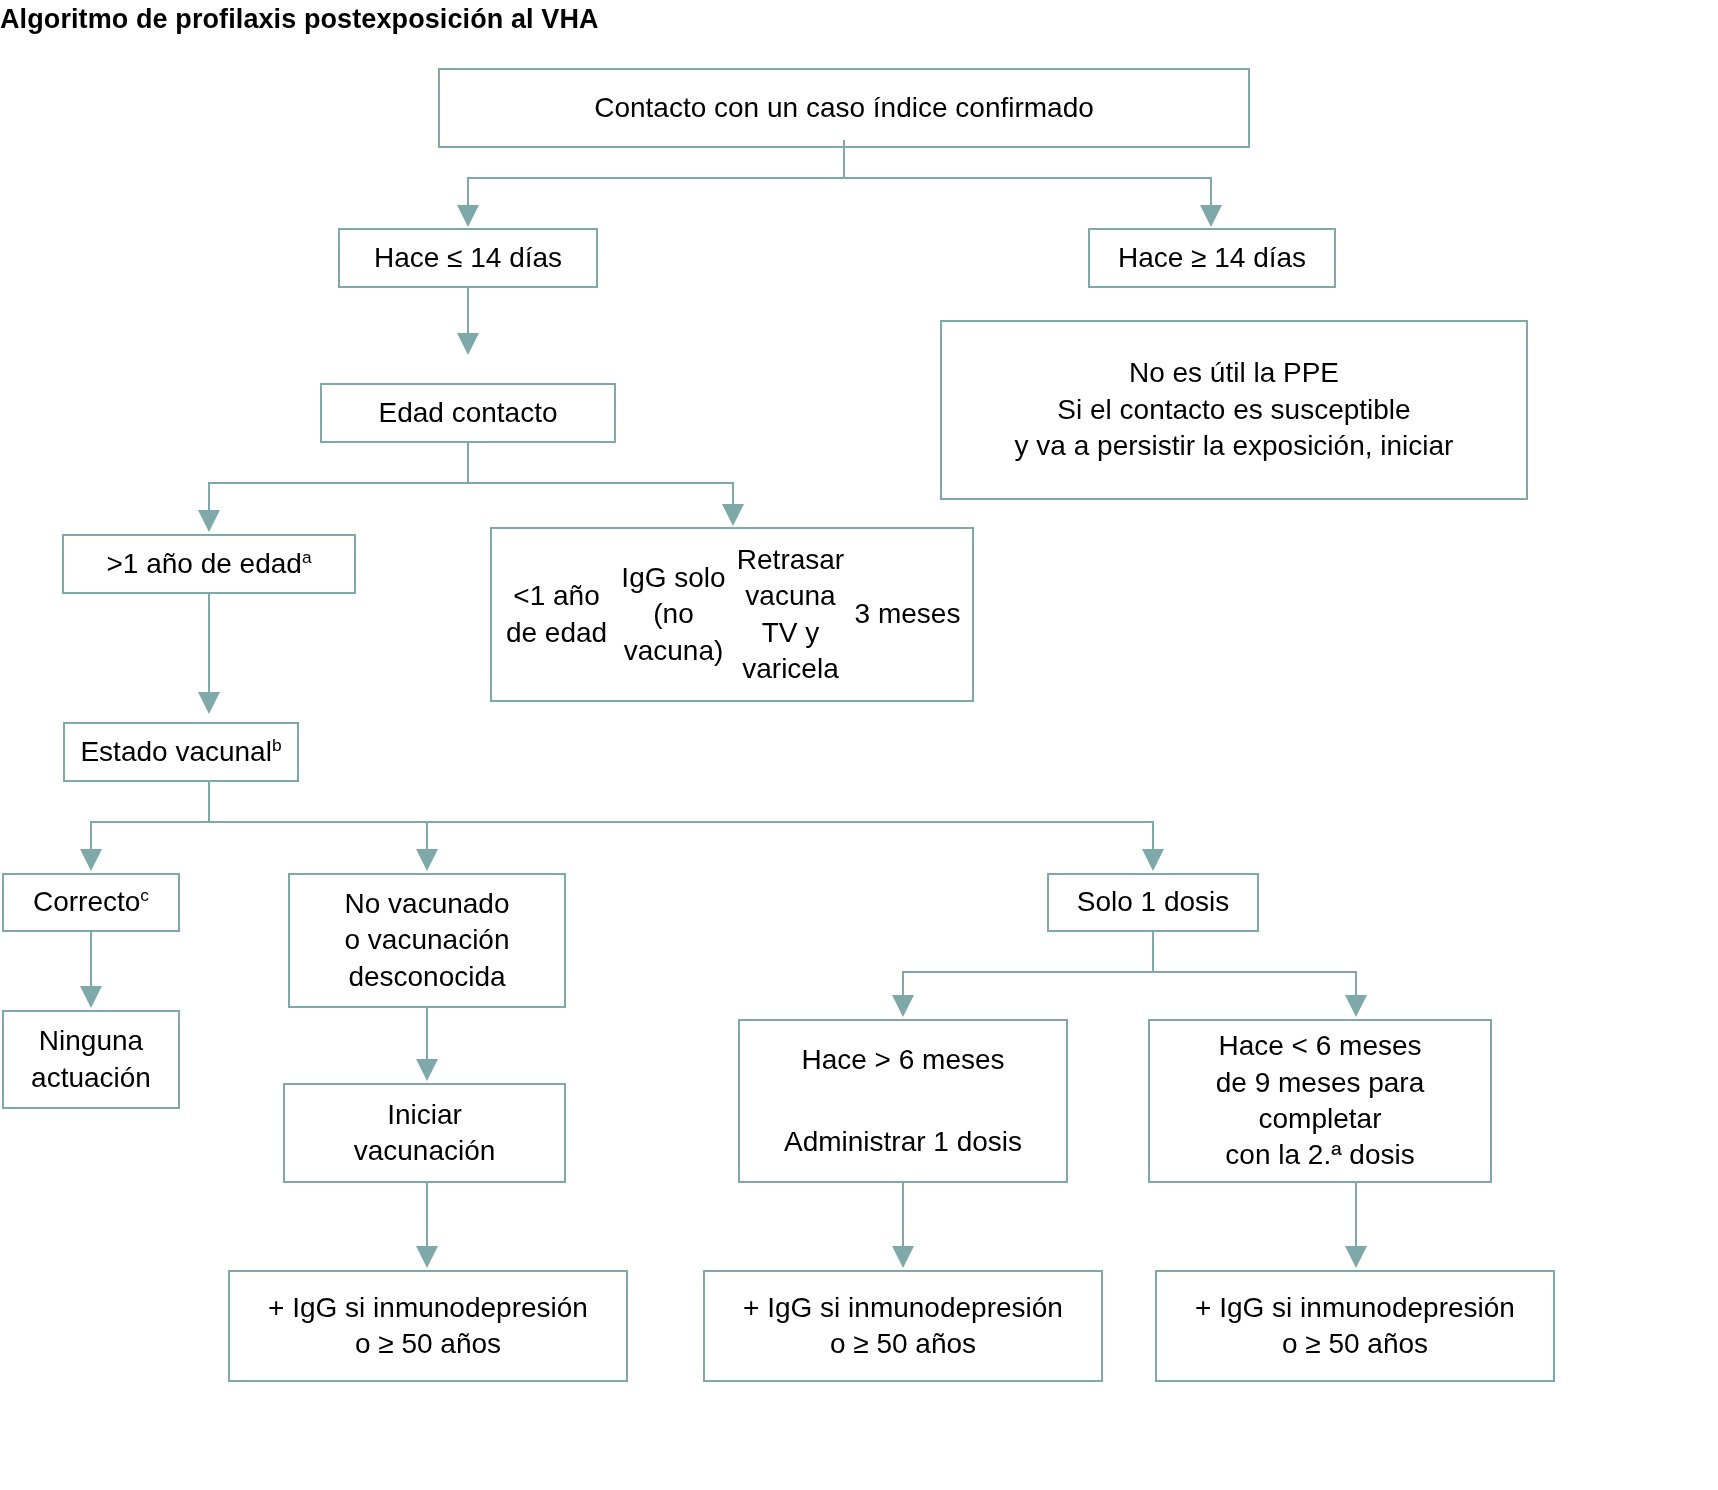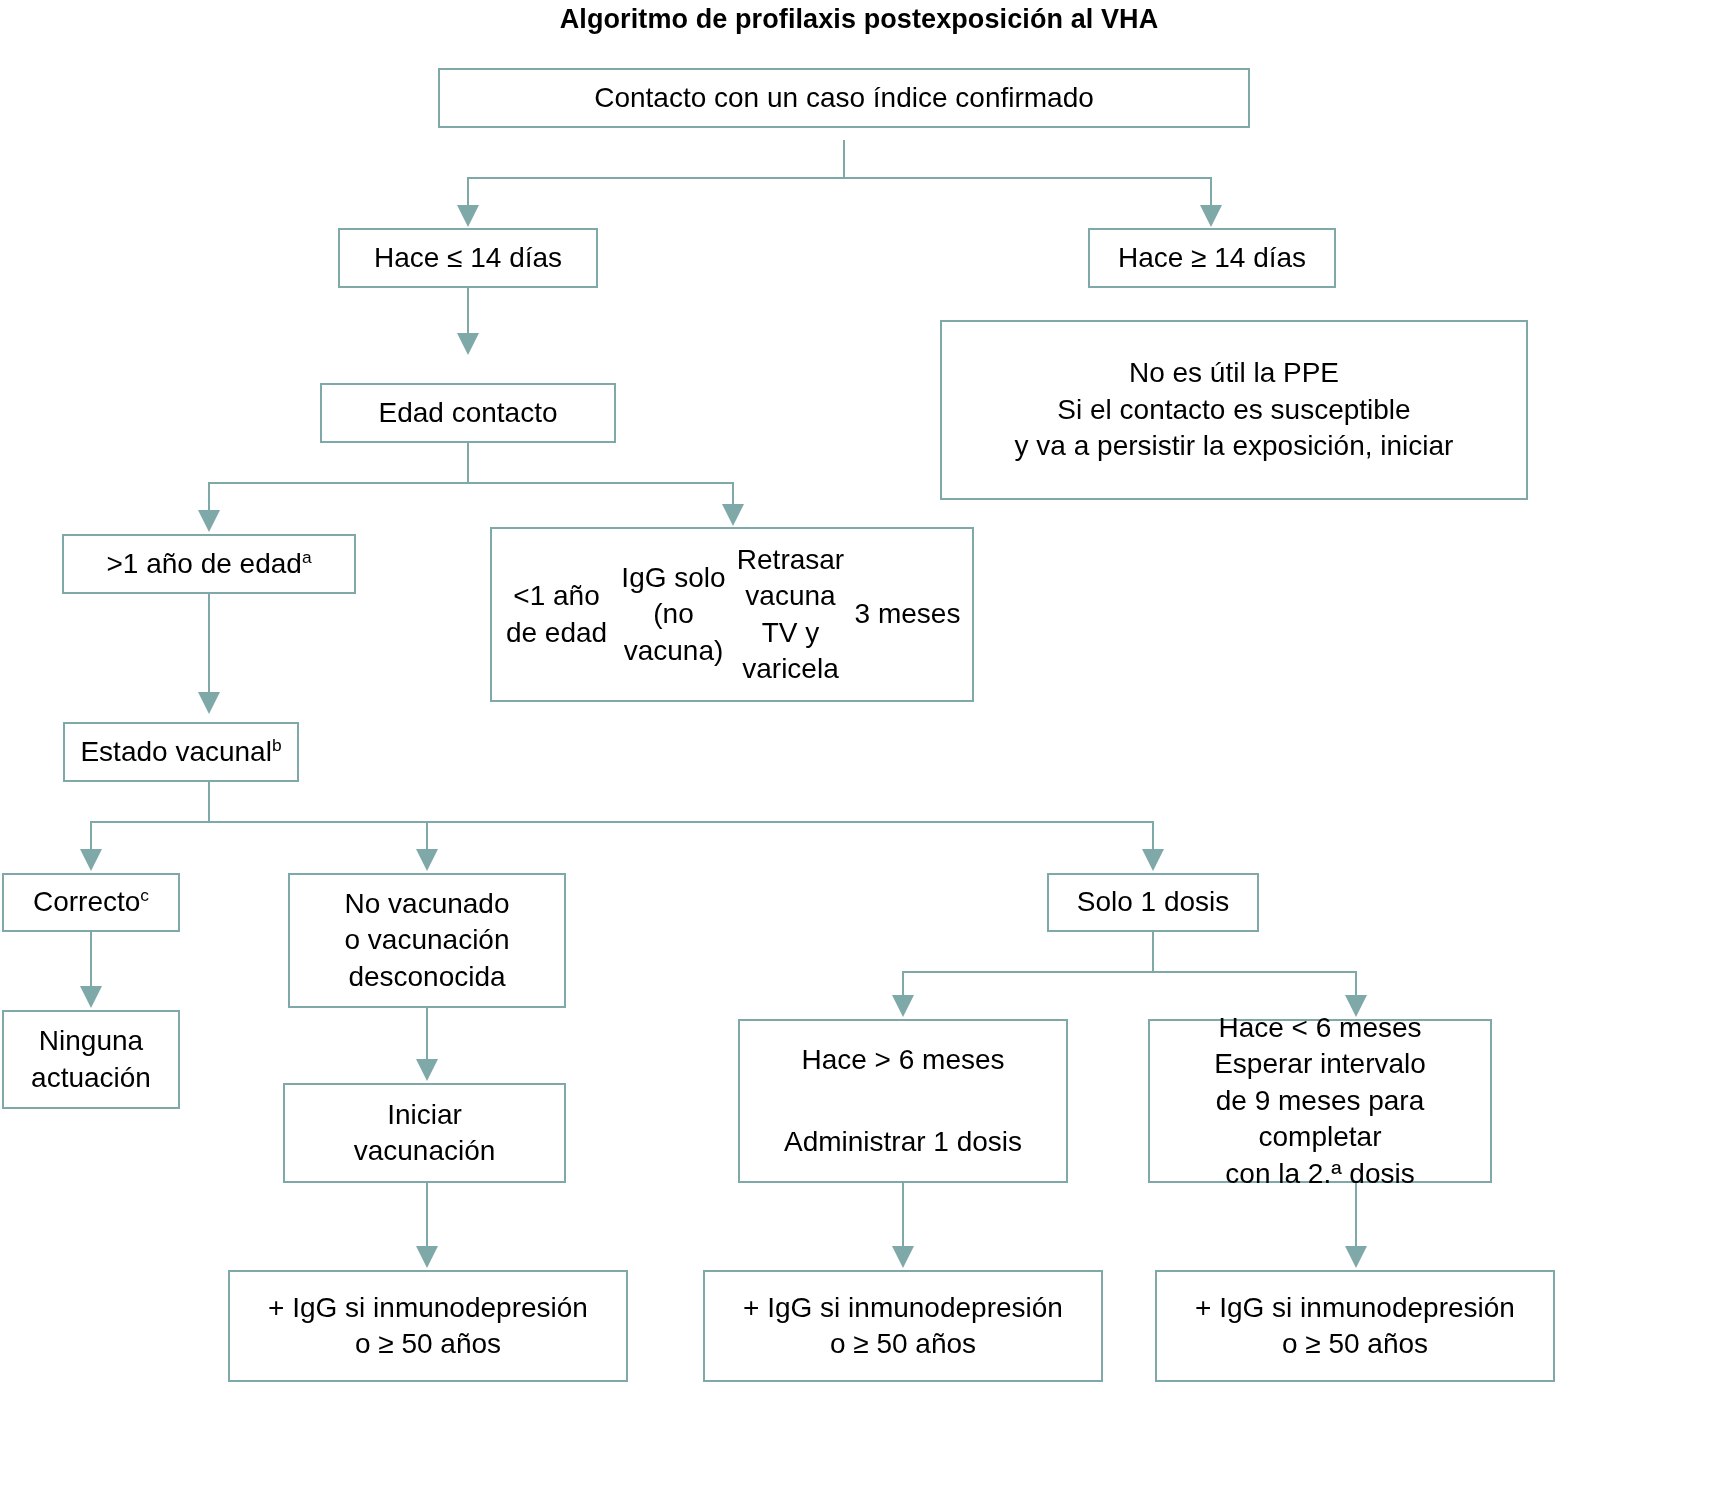--- a/index.html
+++ b/index.html
@@ -1,21 +1,21 @@
 <!DOCTYPE html>
 <html><head>
 <meta charset="utf-8">
 <style>
   html,body{margin:0;padding:0;background:#ffffff;}
   body{width:1718px;height:1490px;position:relative;overflow:hidden;
        font-family:"Liberation Sans",sans-serif;color:#000;}
   #stage{position:absolute;left:0;top:0;width:1718px;height:1490px;}
 
   .title{
-    position:absolute;text-align:center;font-weight:bold;font-size:27px;
+    position:absolute;font-weight:bold;font-size:27px;
     letter-spacing:.1px;white-space:nowrap;
   }
 
   .node{
     position:absolute;box-sizing:border-box;
     border:2px solid #7fa8a8;background:#ffffff;
     display:flex;align-items:center;justify-content:center;
     text-align:center;font-size:28px;line-height:1.30;
     padding:2px 6px;
   }
@@ -31,21 +31,21 @@
          border-right:11px solid transparent;
          border-top:22px solid #7fa8a8;}
 </style>
 </head>
 <body>
 
 <div id="stage">
 
   <div class="title" style="left:0;top:4px;width:1718px;">Algoritmo de profilaxis postexposición al VHA</div>
 
-  <div class="node" style="left:438px;top:68px;width:812px;height:60px;">
+  <div class="node" style="left:438px;top:68px;width:812px;height:80px;">
     <span class="txt">Contacto con un caso índice confirmado</span>
   </div>
 
   <div class="node" style="left:338px;top:228px;width:260px;height:60px;">
     <span class="txt">Hace ≤ 14 días</span>
   </div>
 
   <div class="node" style="left:1088px;top:228px;width:248px;height:60px;">
     <span class="txt">Hace ≥ 14 días</span>
   </div>
@@ -99,21 +99,20 @@
     <span class="txt">Solo 1 dosis</span>
   </div>
 
   <div class="node" style="left:738px;top:1019px;width:330px;height:164px;flex-direction:column;justify-content:center;gap:46px;">
     <span class="txt">Hace &gt; 6 meses</span>
     <span class="txt">Administrar 1 dosis</span>
   </div>
 
   <div class="node" style="left:1148px;top:1019px;width:344px;height:164px;flex-direction:column;justify-content:center;">
     <span class="txt">Hace &lt; 6 meses</span>
-    <span class="txt">Esperar intervalo</span>
     <span class="txt">de 9 meses para completar</span>
     <span class="txt">con la 2.ª dosis</span>
   </div>
 
   <div class="node" style="left:228px;top:1270px;width:400px;height:112px;flex-direction:column;justify-content:center;">
     <span class="txt">+ IgG si inmunodepresión</span>
     <span class="txt">o ≥ 50 años</span>
   </div>
 
   <div class="node" style="left:703px;top:1270px;width:400px;height:112px;flex-direction:column;justify-content:center;">

